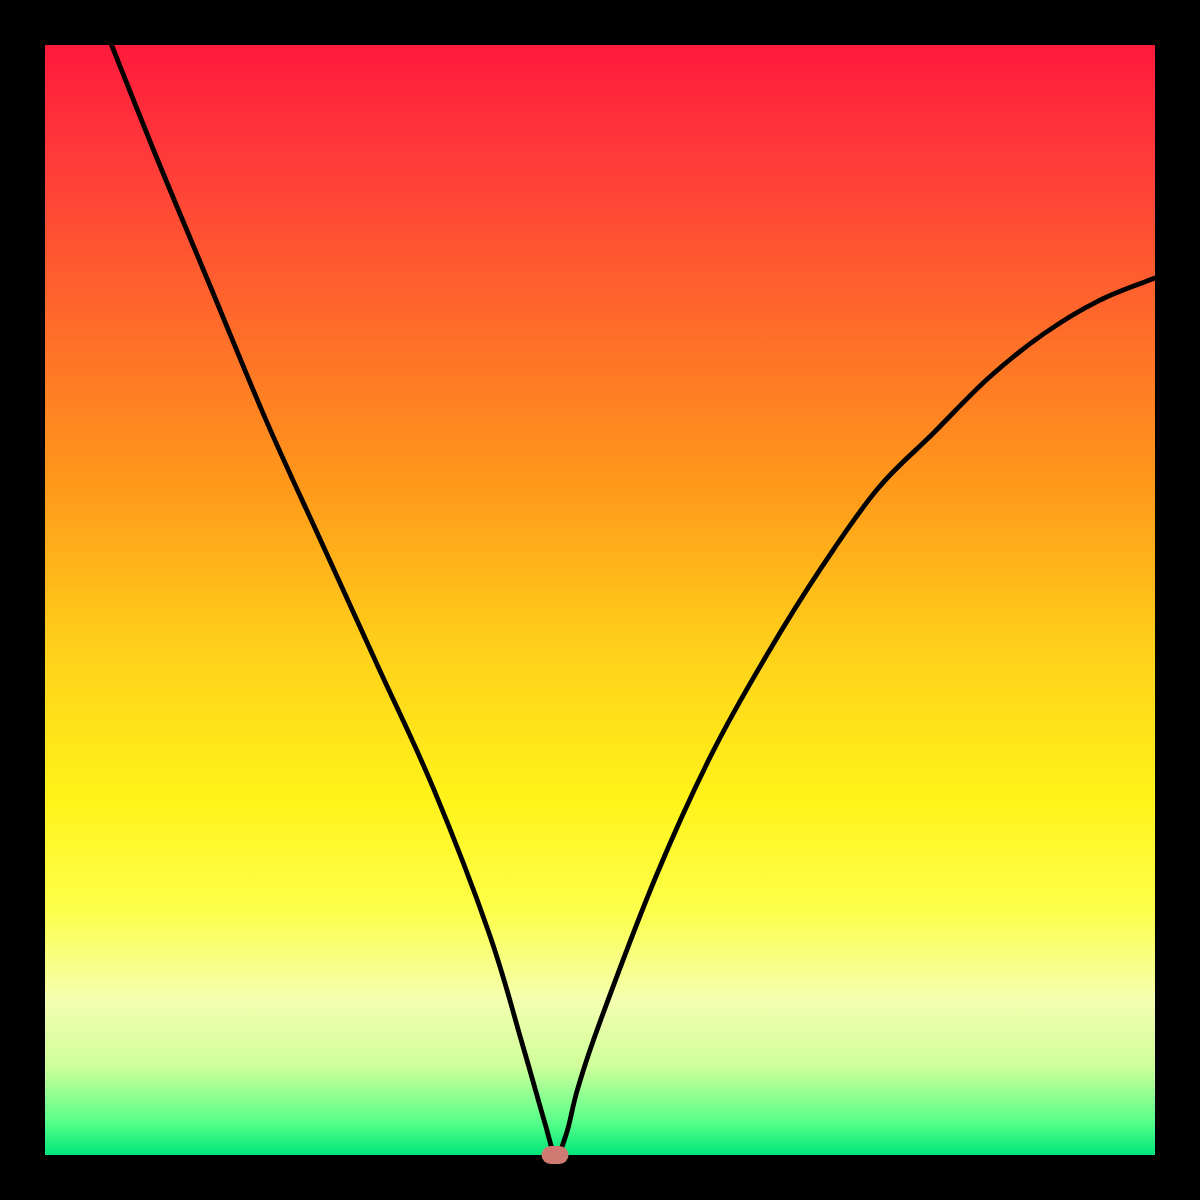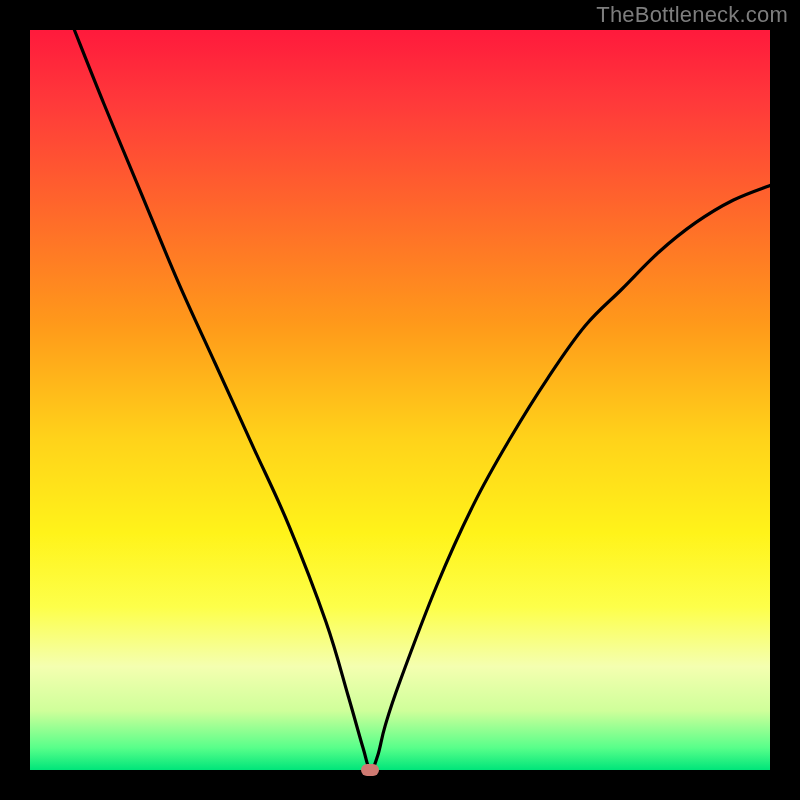--- a/index.html
+++ b/index.html
@@ -62,21 +62,20 @@
     height: 12px;
     border-radius: 8px;
     background: #cf7a72;
     transform: translate(-50%, -50%);
   }
 </style>
 </head>
 <body>
 
 <div class="frame">
-  <div class="watermark">TheBottleneck.com</div>
 
   <div class="plot">
     <svg class="curve" viewBox="0 0 740 740" preserveAspectRatio="none">
       <path id="curve-path" fill="none" stroke="#000" stroke-width="3.2" stroke-linecap="round" stroke-linejoin="round" d="M 44.40 0.00 C 49.73 13.32, 62.01 44.70, 74.00 74.00 C 85.99 103.30, 97.68 130.83, 111.00 162.80 C 124.32 194.77, 134.68 220.96, 148.00 251.60 C 161.32 282.24, 171.68 303.70, 185.00 333.00 C 198.32 362.30, 208.68 385.10, 222.00 414.40 C 235.32 443.70, 245.68 463.83, 259.00 495.80 C 272.32 527.77, 285.34 561.36, 296.00 592.00 C 306.66 622.64, 311.54 643.36, 318.20 666.00 C 324.86 688.64, 329.00 704.48, 333.00 717.80 C 337.00 731.12, 337.74 738.67, 340.40 740.00 C 343.06 741.33, 345.14 733.19, 347.80 725.20 C 350.46 717.21, 351.20 708.92, 355.20 695.60 C 359.20 682.28, 360.68 676.51, 370.00 651.20 C 379.32 625.89, 393.68 586.97, 407.00 555.00 C 420.32 523.03, 430.68 500.24, 444.00 473.60 C 457.32 446.96, 467.68 429.64, 481.00 407.00 C 494.32 384.36, 504.68 367.78, 518.00 347.80 C 531.32 327.82, 541.68 311.98, 555.00 296.00 C 568.32 280.02, 578.68 272.32, 592.00 259.00 C 605.32 245.68, 615.68 233.99, 629.00 222.00 C 642.32 210.01, 652.68 201.72, 666.00 192.40 C 679.32 183.08, 689.68 176.86, 703.00 170.20 C 716.32 163.54, 733.34 158.06, 740.00 155.40"></path>
     </svg>
     <div id="min-dot" class="minimum-dot" style="left: 340.4px; top: 740px;"></div>
   </div>
 </div>
 
 </body></html>

